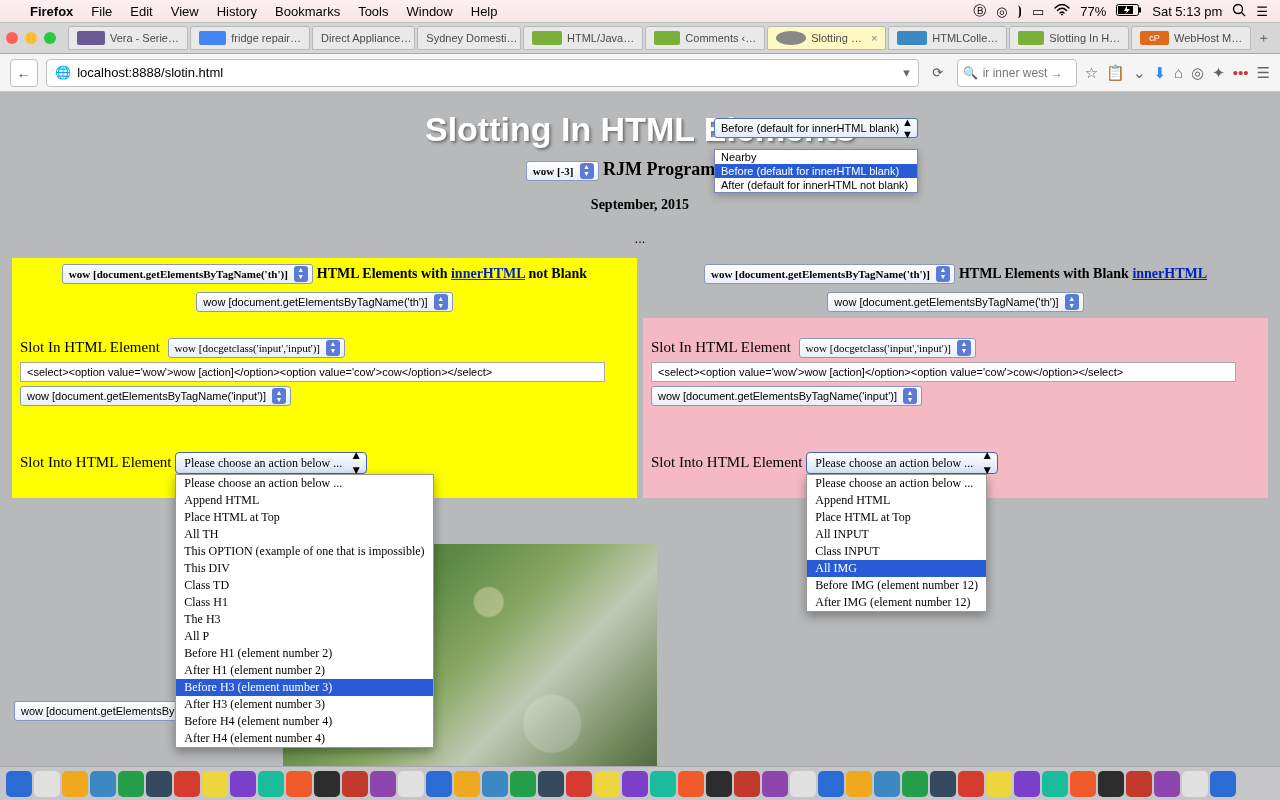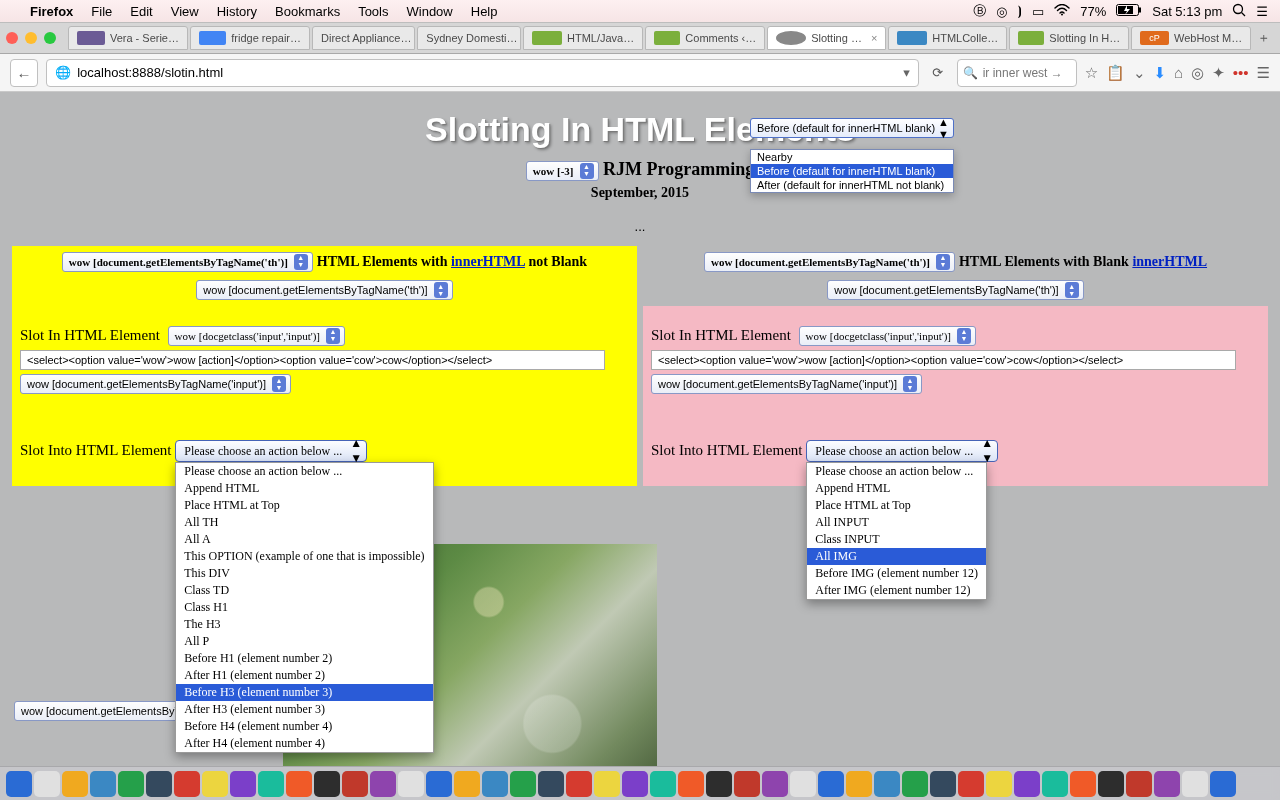--- a/index.html
+++ b/index.html
@@ -11,45 +11,45 @@
 .menubar .app { font-weight: 600; }
 .menubar .right { margin-left: auto; display: flex; align-items: center; gap: 10px; font-size: 13px; }
 .menubar .right span, .menubar .right svg { display:inline-block; }
 
 
 .tabstrip { height: 32px; background: #d6d6d6; border-top:1px solid #bdbdbd; border-bottom:1px solid #a8a8a8; display:flex; align-items:center; padding:0 6px; gap:2px; }
 .traffic { display:flex; gap:7px; margin-right:10px; }
 .traffic span{width:12px;height:12px;border-radius:50%;display:block;}
 .t-red{background:#ff5f57;} .t-yel{background:#ffbd2e;} .t-grn{background:#28c940;}
 .tab { height:24px; background:#e9e9e9; border:1px solid #b8b8b8; border-radius:3px 3px 0 0; padding:0 8px; display:flex; align-items:center; gap:5px; font-size:11px; color:#4a4a4a; max-width:120px; overflow:hidden; white-space:nowrap; }
-.tab.active{background:#ffffff;}
+.tab.active{background:#fef9c3;}
 .tab .fav{width:36px;height:14px;border-radius:2px;display:inline-block;}
 .plus-tab{width:22px;height:22px;display:flex;align-items:center;justify-content:center;color:#555;}
 
 
 .toolbar{height:38px;background:#f5f5f5;border-bottom:1px solid #c9c9c9;display:flex;align-items:center;padding:0 10px;gap:8px;}
 .nav-btn{width:28px;height:28px;border:1px solid #c0c0c0;border-radius:4px;background:#fff;display:flex;align-items:center;justify-content:center;font-size:15px;color:#555;}
 .urlbar{flex:1;height:28px;background:#fff;border:1px solid #c0c0c0;border-radius:4px;display:flex;align-items:center;padding:0 8px;gap:6px;font-size:13px;color:#666;}
 .reload{width:22px;height:22px;display:flex;align-items:center;justify-content:center;color:#555;}
 .search{width:120px;height:28px;background:#fff;border:1px solid #c0c0c0;border-radius:4px;padding:0 6px;display:flex;align-items:center;font-size:12px;color:#777;gap:4px;}
 .tb-icons{display:flex;gap:8px;color:#666;font-size:15px;align-items:center;}
 
 
 .page{position:relative; height:calc(800px - 22px - 32px - 38px - 34px); overflow:hidden; background:#b8b9ba; padding-top:10px;}
 .title{ text-align:center; font-size:34px; font-weight:700; color:#fff; text-shadow:1px 1px 0 #7a7a7a, 2px 2px 3px rgba(0,0,0,.35); font-family:"Arial Black",Arial,sans-serif; margin-top:8px;}
 .sub1{ text-align:center; margin-top:10px; font-size:18px; font-weight:700; font-family:"Times New Roman",serif; color:#000;}
-.sub2{ text-align:center; margin-top:4px; font-size:14px; font-weight:700; font-family:"Times New Roman",serif;}
+.sub2{ text-align:center; margin-top:16px; font-size:14px; font-weight:700; font-family:"Times New Roman",serif;}
 .dots{ text-align:center; margin-top:18px; font-size:13px;}
 
 .sel{border:1px solid #8898c6;border-radius:3px;background:linear-gradient(#fefefe,#eaeef7);height:20px;font-size:11px;padding:0 4px 0 6px;display:inline-flex;align-items:center;color:#000;}
 .sel .arrows{margin-left:6px;width:14px;height:16px;background:#5b7bd6;border-radius:3px;display:inline-flex;flex-direction:column;align-items:center;justify-content:center;color:#fff;font-size:7px;line-height:7px;}
 .inp{border:1px solid #a9a9a9;height:20px;font-size:11px;padding:0 6px;background:#fff;display:inline-flex;align-items:center;color:#000;}
 
 
-.top-dd{position:absolute; left:750px; top:26px; width:204px; z-index:30;}
+.top-dd{position:absolute; left:714px; top:26px; width:204px; z-index:30;}
 .dd-head{border:1px solid #4f71c8;border-radius:3px;background:linear-gradient(#fdfdff,#e5ecfb);height:20px;display:flex;align-items:center;padding:0 4px 0 6px;font-size:11px;}
 .dd-head .arrows{margin-left:auto;}
 .dd-list{border:1px solid #7a8ab5;background:#fff;margin-top:11px;box-shadow:0 3px 8px rgba(0,0,0,.25);}
 .dd-list div{font-size:11px;padding:1px 6px;color:#000;}
 .dd-list .hl{background:#2a5bd7;color:#fff;}
 
 .panels{margin-top:12px; display:flex; gap:6px; padding:0 12px;}
 .panel{flex:1;}
 .panel-head{padding:6px 8px; font-size:14px; font-weight:700; font-family:"Times New Roman",serif; display:flex; flex-wrap:wrap; justify-content:center; gap:4px; align-items:center;}
 .panel-head2{padding:2px 8px 6px; display:flex; justify-content:center;}
@@ -266,21 +266,20 @@
           <span class="native-sel">
             <span class="native-head">
                 <span>Please choose an action below ...</span>
                 <span class="arrows">▲<br>▼</span>
               </span>
             <div class="native-pop" id="leftpop">
                 <div>Please choose an action below ...</div>
                 <div>Append HTML</div>
                 <div>Place HTML at Top</div>
                 <div>All TH</div>
-                <div>All A</div>
                 <div>This OPTION (example of one that is impossible)</div>
                 <div>This DIV</div>
                 <div>Class TD</div>
                 <div>Class H1</div>
                 <div>The H3</div>
                 <div>All P</div>
                 <div>Before H1 (element number 2)</div>
                 <div>After H1 (element number 2)</div>
                 <div class="hl">Before H3 (element number 3)</div>
                 <div>After H3 (element number 3)</div>

